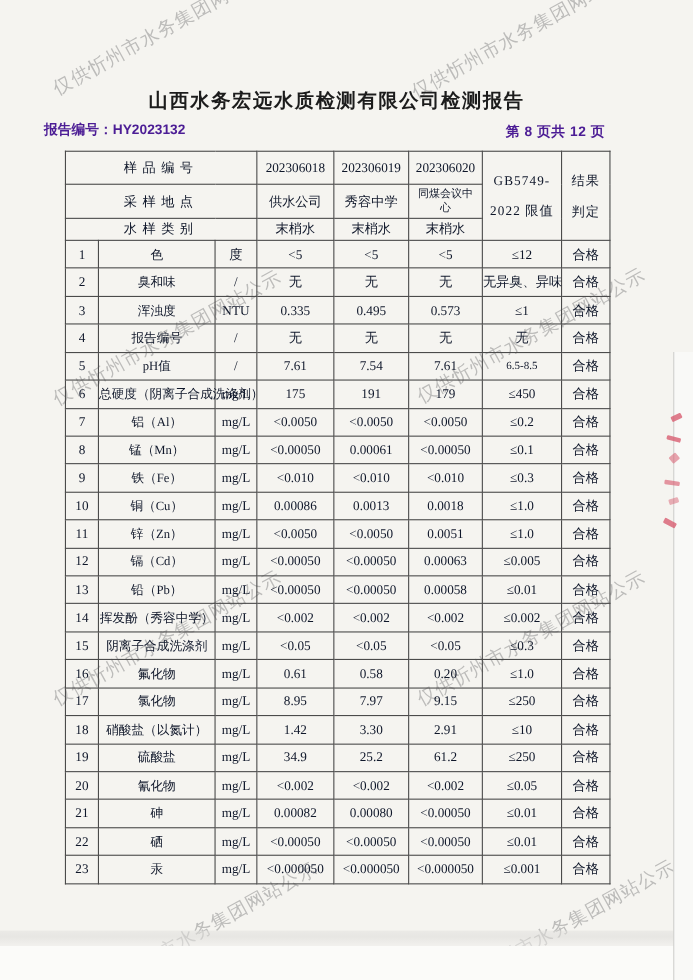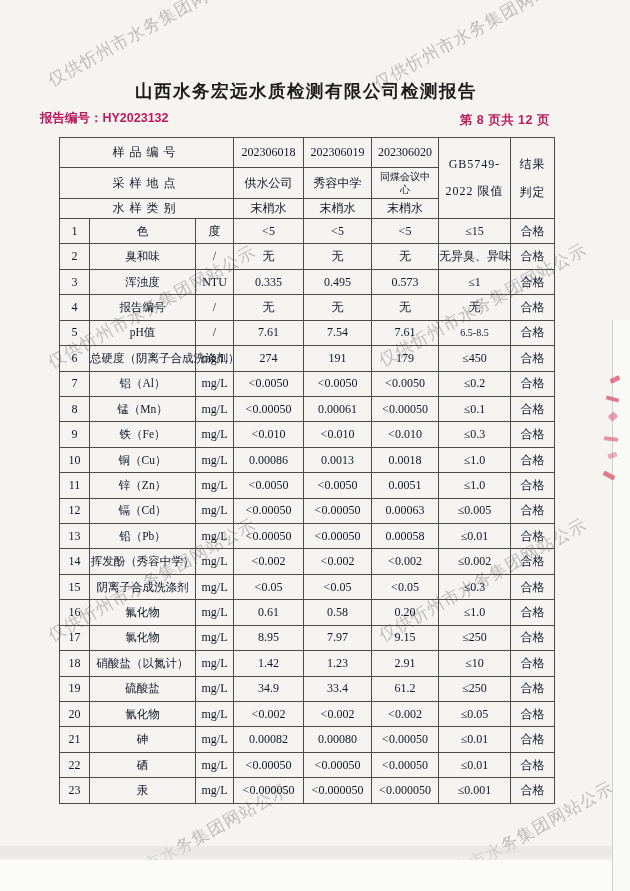--- a/index.html
+++ b/index.html
@@ -34,21 +34,21 @@
   .stamp .s4{left:4px;top:62px;width:14px;height:4px;transform:rotate(8deg);opacity:.8;}
   .stamp .s5{left:8px;top:78px;width:9px;height:5px;transform:rotate(-18deg);opacity:.6;}
   .stamp .s6{left:3px;top:98px;width:12px;height:5px;transform:rotate(28deg);}
 
   
   .title{position:absolute;left:0;top:79px;width:612px;text-align:center;
          font-family:"Liberation Sans","DejaVu Sans",sans-serif;
          font-weight:700;font-size:17.5px;letter-spacing:1.5px;color:#1c1c1c;}
   .meta{position:absolute;left:0;top:110px;width:630px;height:20px;
         font-family:"Liberation Sans","DejaVu Sans",sans-serif;
-        font-weight:700;font-size:12.5px;color:#be185d;}
+        font-weight:700;font-size:12.5px;color:#4c1d95;}
   .report-no{position:absolute;left:40px;top:0;}
   .page-info{position:absolute;right:80px;top:2px;letter-spacing:.5px;margin-left:28px;}
 
   
   table.report{position:absolute;left:59px;top:137px;width:495px;
         border-collapse:collapse;table-layout:fixed;
         font-size:12px;color:#0f172a;}
   table.report td,table.report th{border:1px solid #4b4b4b;padding:0;text-align:center;
         font-weight:normal;vertical-align:middle;overflow:visible;white-space:nowrap;}
   tr.hrowA{height:30px;} tr.hrowB{height:31px;} tr.hrowC{height:20px;}
@@ -137,21 +137,21 @@
       </tr>
     </thead>
     <tbody class="results">
         <tr>
           <td>1</td>
           <td class="item">色</td>
           <td>度</td>
           <td>&lt;5</td>
           <td>&lt;5</td>
           <td>&lt;5</td>
-          <td>≤15</td>
+          <td>≤12</td>
           <td>合格</td>
         </tr>
         <tr>
           <td>2</td>
           <td class="item">臭和味</td>
           <td>/</td>
           <td>无</td>
           <td>无</td>
           <td>无</td>
           <td>无异臭、异味</td>
@@ -184,21 +184,21 @@
           <td>7.61</td>
           <td>7.54</td>
           <td>7.61</td>
           <td class="limit-small">6.5-8.5</td>
           <td>合格</td>
         </tr>
         <tr>
           <td>6</td>
           <td class="item">总硬度（阴离子合成洗涤剂）</td>
           <td>mg/L</td>
-          <td>274</td>
+          <td>175</td>
           <td>191</td>
           <td>179</td>
           <td>≤450</td>
           <td>合格</td>
         </tr>
         <tr>
           <td>7</td>
           <td class="item">铝（Al）</td>
           <td>mg/L</td>
           <td>&lt;0.0050</td>
@@ -305,31 +305,31 @@
           <td>7.97</td>
           <td>9.15</td>
           <td>≤250</td>
           <td>合格</td>
         </tr>
         <tr>
           <td>18</td>
           <td class="item">硝酸盐（以氮计）</td>
           <td>mg/L</td>
           <td>1.42</td>
-          <td>1.23</td>
+          <td>3.30</td>
           <td>2.91</td>
           <td>≤10</td>
           <td>合格</td>
         </tr>
         <tr>
           <td>19</td>
           <td class="item">硫酸盐</td>
           <td>mg/L</td>
           <td>34.9</td>
-          <td>33.4</td>
+          <td>25.2</td>
           <td>61.2</td>
           <td>≤250</td>
           <td>合格</td>
         </tr>
         <tr>
           <td>20</td>
           <td class="item">氰化物</td>
           <td>mg/L</td>
           <td>&lt;0.002</td>
           <td>&lt;0.002</td>

